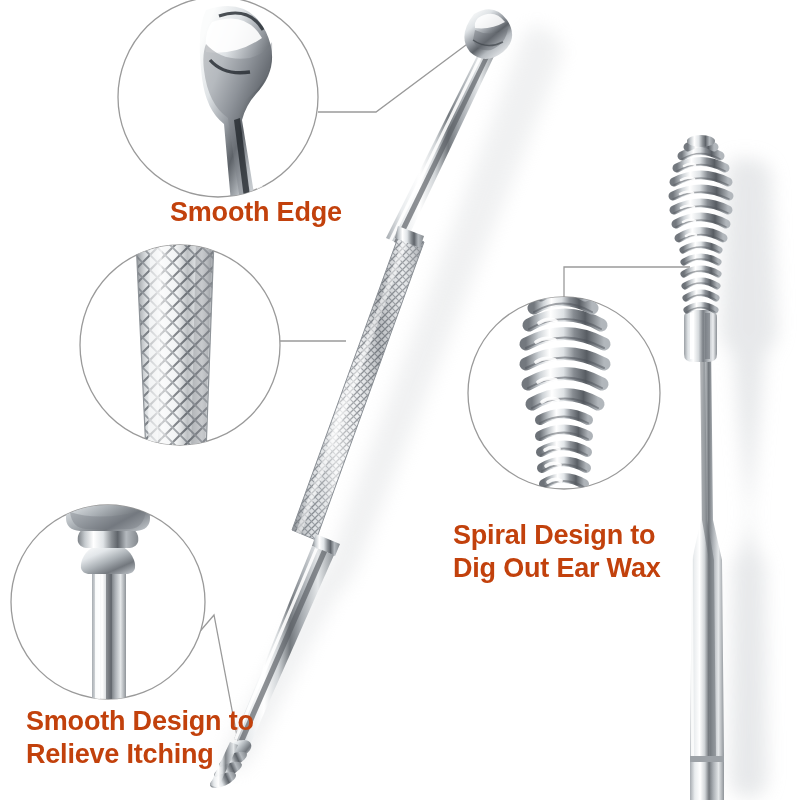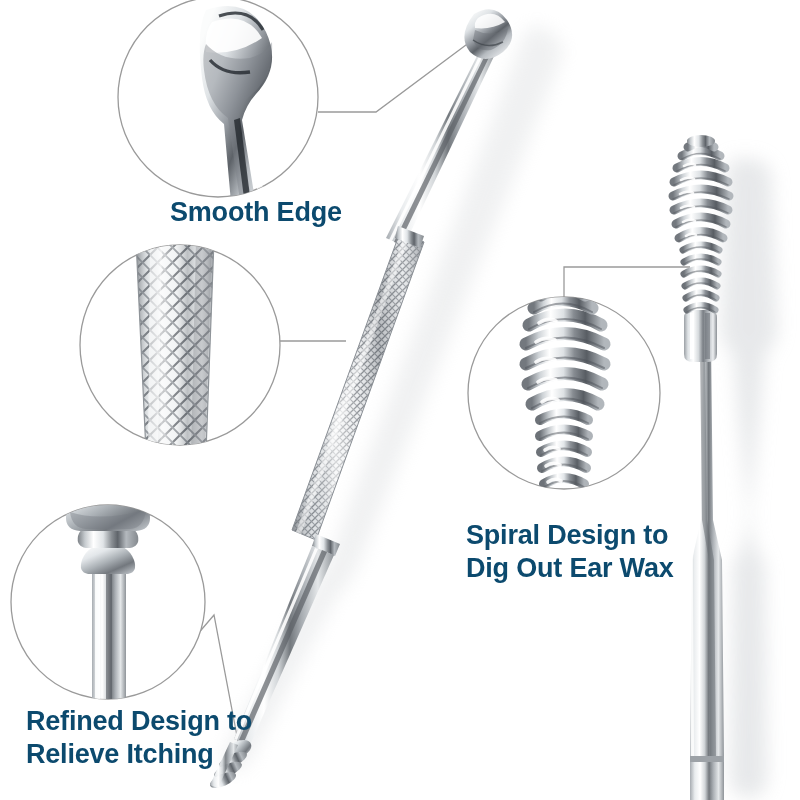--- a/index.html
+++ b/index.html
@@ -19,32 +19,32 @@
     overflow: hidden;
   }
   #art {
     position: absolute;
     left: 0; top: 0;
     width: 800px;
     height: 800px;
   }
   .feature-label {
     position: absolute;
-    color: #0c4a6e;
+    color: #c2410c;
     font-family: "Liberation Sans", sans-serif;
     font-weight: bold;
     font-size: 27px;
     line-height: 33px;
     letter-spacing: -0.2px;
     white-space: pre-line;
     margin: 0;
   }
   #label-smooth-edge { left: 170px; top: 196px; }
   #label-anti-slip   { left: 66px;  top: 443px; }
-  #label-spiral      { left: 466px; top: 519px; }
+  #label-spiral      { left: 453px; top: 519px; }
   #label-refined     { left: 26px;  top: 705px; }
 </style>
 </head>
 <body>
 
 <div id="infographic">
 
   <svg id="art" viewBox="0 0 800 800">
     <defs>
 
@@ -400,16 +400,16 @@
       </g>
     </g>
   </svg>
 
   <p class="feature-label" id="label-smooth-edge">Smooth Edge</p>
 
 
   <p class="feature-label" id="label-spiral">Spiral Design to
 Dig Out Ear Wax</p>
 
-  <p class="feature-label" id="label-refined">Refined Design to
+  <p class="feature-label" id="label-refined">Smooth Design to
 Relieve Itching</p>
 
 </div>
 
 </body></html>

